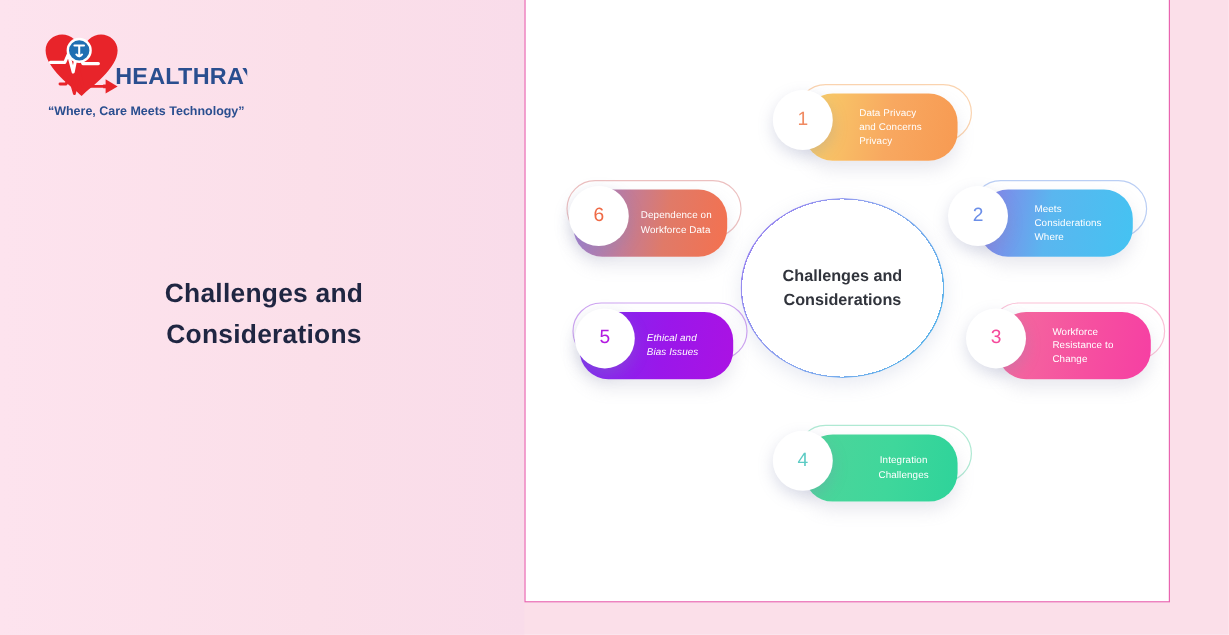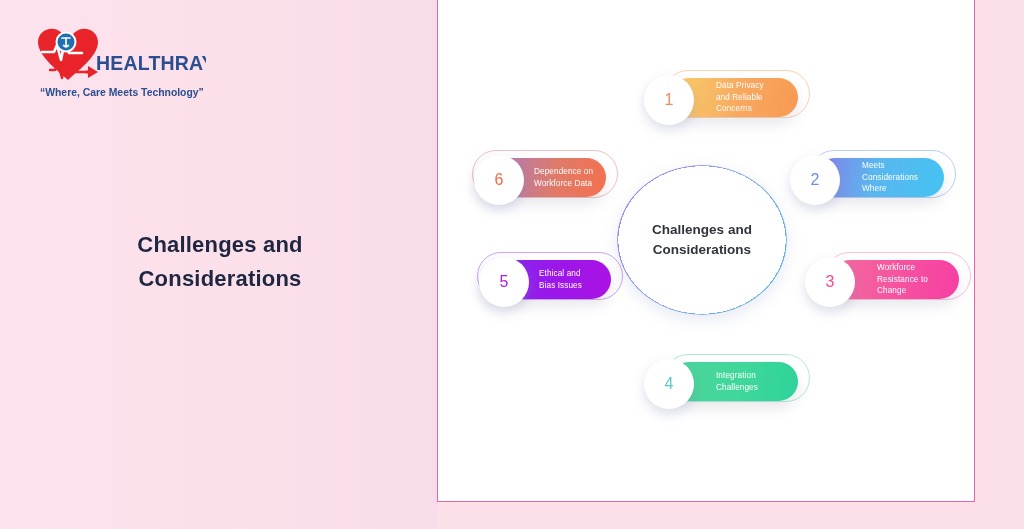--- a/index.html
+++ b/index.html
@@ -66,21 +66,21 @@
     position:absolute;height:48px;width:146px;
     border-radius:26px;
     border:1.1px solid rgba(200,170,200,.55);
     box-sizing:border-box;
     background:transparent;
   }
   .node.right .ghost{left:24px;top:-6px;}
   .node.left  .ghost{left:-6px;top:-6px;}
 
   .pill{
-    position:absolute;height:39px;width:128px;
+    position:absolute;height:56px;width:128px;
     border-radius:24px;
     box-sizing:border-box;
     box-shadow:0 7px 14px rgba(140,140,170,.20);
   }
   .node.right .pill{left:30px;top:2px;}
   .node.left  .pill{left:0px;top:2px;}
 
   .pill-text{
     position:absolute;top:0;bottom:0;
     display:flex;flex-direction:column;justify-content:center;
@@ -97,22 +97,22 @@
     display:flex;align-items:center;justify-content:center;
     font-size:16px;font-weight:500;
   }
   .node.right .num-circle{left:4px;}
   .node.left  .num-circle{left:-4px;}
 
   
   .pill.g1{background:linear-gradient(100deg,#f8d26a 0%,#f8a860 55%,#f79a52 100%);}
   .pill.g2{background:linear-gradient(100deg,#8b7ce8 0%,#5ab6ef 45%,#44c3f2 100%);}
   .pill.g3{background:linear-gradient(100deg,#f36d9e 0%,#f64fa0 60%,#f63fa3 100%);}
-  .pill.g4{background:linear-gradient(100deg,#4fd49a 0%,#3fd79b 55%,#2ed39a 100%);}
-  .pill.g5{background:linear-gradient(100deg,#7c2df0 0%,#9a17ea 55%,#ab12e3 100%);}
+  .pill.g4{background:linear-gradient(100deg,#4fd49a 0%,#3fd79b 55%,#2ed39a 100%);text-align:center;}
+  .pill.g5{background:linear-gradient(100deg,#7c2df0 0%,#9a17ea 55%,#ab12e3 100%);font-style:italic;}
   .pill.g6{background:linear-gradient(100deg,#9a7ed8 0%,#e07a68 60%,#f4714f 100%);}
 
   
   .ghost.t1{border-color:rgba(245,175,110,.55);}
   .ghost.t2{border-color:rgba(130,165,235,.55);}
   .ghost.t3{border-color:rgba(246,140,180,.55);}
   .ghost.t4{border-color:rgba(110,215,175,.55);}
   .ghost.t5{border-color:rgba(165,90,230,.55);}
   .ghost.t6{border-color:rgba(220,140,140,.55);}
 
@@ -167,22 +167,22 @@
       <div>Considerations</div>
     </div>
   </div>
 </div>
 
 <div class="node right" id="node-1">
   <div class="ghost t1"></div>
   <div class="pill g1">
     <div class="pill-text">
       <span>Data Privacy</span>
-      <span>and Reliable</span>
-      <span>Concerns</span>
+      <span>and Concerns</span>
+      <span>Privacy</span>
     </div>
   </div>
   <div class="num-circle" style="color:#f08a62">1</div>
 </div>
 
 <div class="node right" id="node-2">
   <div class="ghost t2"></div>
   <div class="pill g2">
     <div class="pill-text">
       <span>Meets</span>

